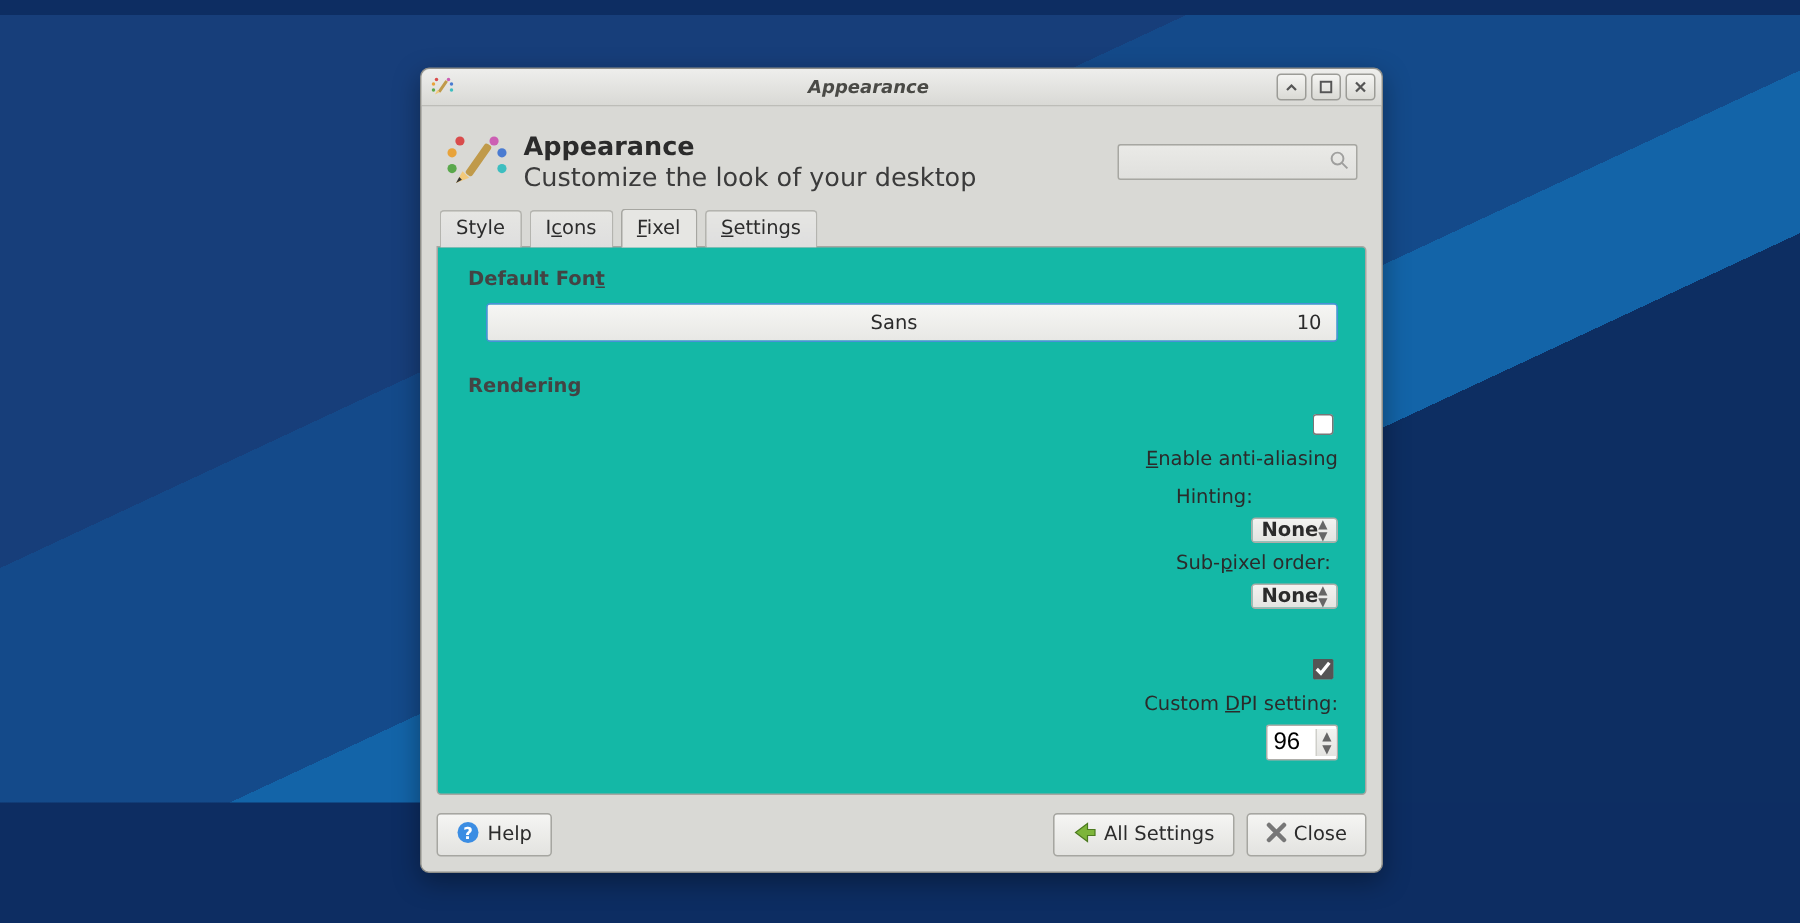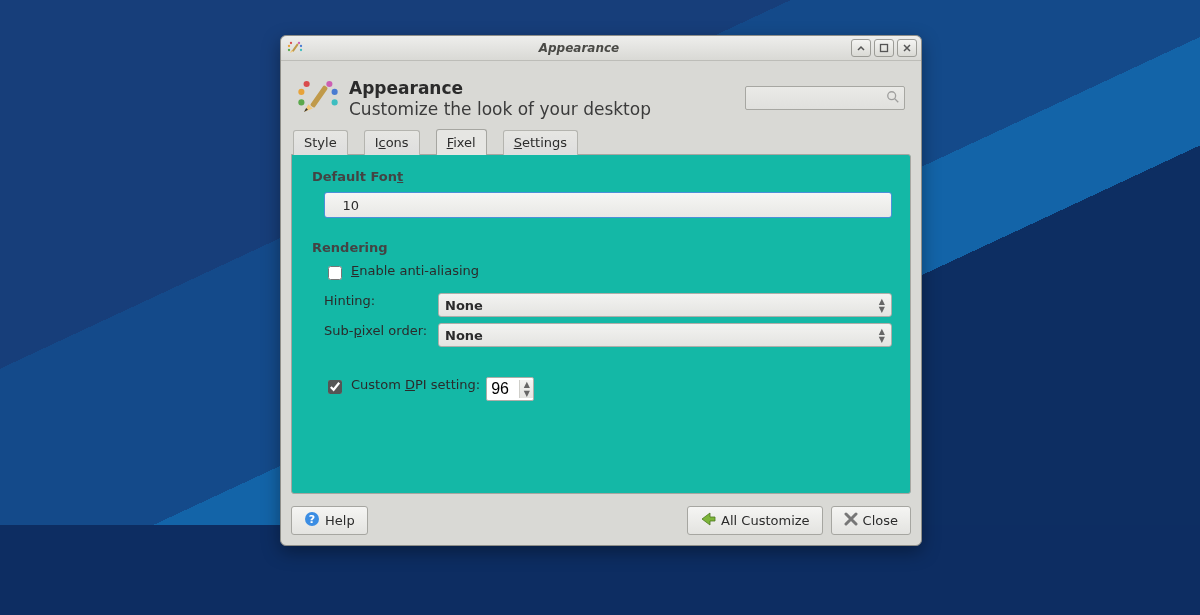--- a/index.html
+++ b/index.html
@@ -18,20 +18,21 @@
     background:
       linear-gradient(155deg,
         #173e7a 0%,
         #173e7a 34%,
         #144a8a 34%,
         #144a8a 55%,
         #1364a8 55%,
         #1364a8 65%,
         #0d2e62 65%,
         #0d2e62 100%);
+    margin-top: 10px;
   }
 
   .window {
     position: absolute;
     left: 280px;
     top: 35px;
     width: 640px;
     background: #d9d9d5;
     border: 1px solid #8e8e89;
     border-radius: 6px;
@@ -122,21 +123,21 @@
     justify-content:flex-end;
     padding: 0 4px;
   }
   .search-box svg { opacity:0.55; }
 
   
   .tabs {
     display:flex;
     align-items:flex-end;
     padding-left: 2px;
-    gap:16px;
+    gap:5px;
     position: relative;
     z-index: 2;
   }
   .tab {
     padding: 4px 10px 5px 10px;
     font-size: 13px;
     color:#2c2c2c;
     background: linear-gradient(#e6e6e3,#dedede);
     border: 1px solid #b4b4af;
     border-bottom: none;
@@ -188,23 +189,24 @@
     flex:1;
     text-align:center;
   }
   .font-button .font-size {
     width: 24px;
     text-align: right;
   }
 
   .row {
     display:flex;
-    align-items:flex-start;
+    align-items:flex-end;
     gap:6px;
     margin: 4px 0 4px 14px;
+    flex-direction: column;
   }
   .row.combo-row {
     margin: 4px 0 4px 14px;
   }
   .row label { min-width: 108px; }
   .row label.narrow { min-width: auto; }
   .ul { text-decoration: underline; }
 
   input[type=checkbox]{
     width:14px;
@@ -361,20 +363,21 @@
         <div class="tab active"><span class="ul">F</span><span>ixel</span></div>
         <div class="tab"><span class="ul">S</span><span>ettings</span></div>
       </div>
 
       <div class="tab-panel">
 
         <div class="section-title">
           <span>Default Fon</span><span class="ul">t</span>
         </div>
         <div class="font-button">
+          <span class="font-name">Sans</span>
           <span class="font-size">10</span>
         </div>
 
         <div style="height:22px"></div>
 
         <div class="section-title">Rendering</div>
         <div class="row">
           <input type="checkbox" style="">
           <label class="narrow">
             <span class="ul">E</span><span>nable anti-aliasing</span>
@@ -434,21 +437,21 @@
         </span>
         <span>Help</span>
       </div>
       <div class="spacer"></div>
       <div class="btn">
         <span>
           <svg width="16" height="16" viewBox="0 0 16 16">
               <polygon points="10,2 10,6 15,6 15,10 10,10 10,14 2,8" fill="#7db53a" stroke="#4c7a1f" stroke-width="0.8"></polygon>
             </svg>
         </span>
-        <span>All Customize</span>
+        <span>All Settings</span>
       </div>
       <div class="btn">
         <span>
           <svg width="14" height="14" viewBox="0 0 14 14">
               <path d="M2 2 L12 12 M12 2 L2 12" stroke="#777" stroke-width="3" stroke-linecap="round"></path>
             </svg>
         </span>
         <span>Close</span>
       </div>
     </div>

